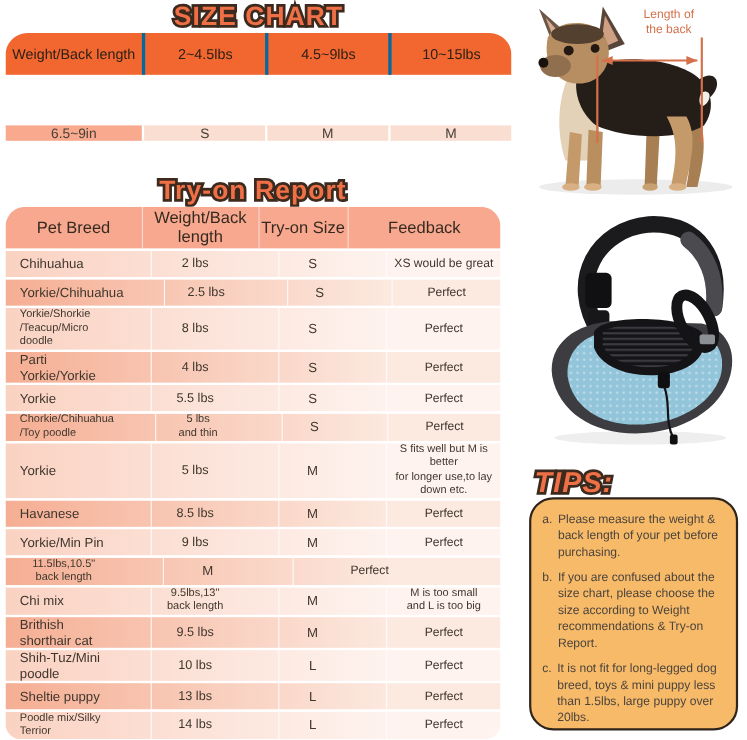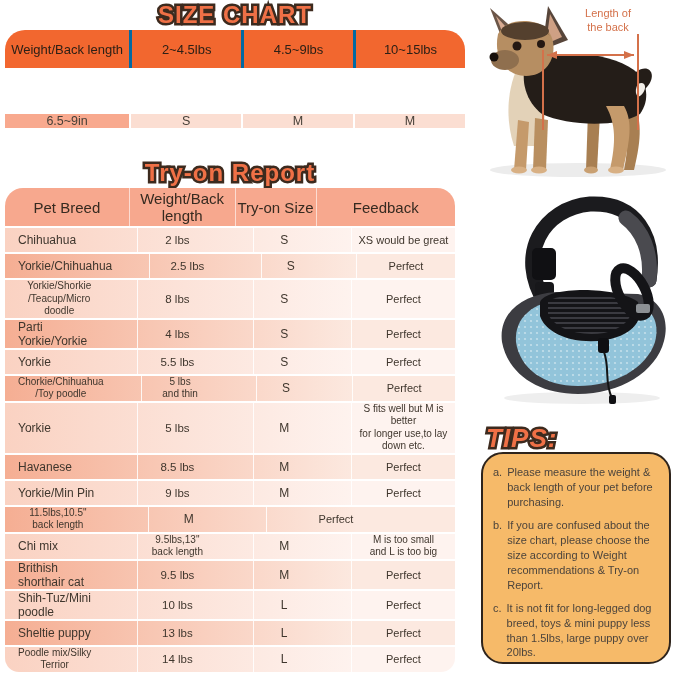--- a/index.html
+++ b/index.html
@@ -54,21 +54,21 @@
   }
   #tryon-table .cell:first-child { border-left:none; }
   .hc0,#tryon-table .c0 { width:27.5%; }
   .hc1,#tryon-table .c1 { width:23.5%; }
   .hc2,#tryon-table .c2 { width:18%; }
   .hc3,#tryon-table .c3 { width:31%; }
   #tryon-table .c0 { justify-content:flex-start; text-align:left; padding-left:13px; font-size:12px; }
   #tryon-table .c1 { font-size:11.5px; }
   #tryon-table .c2 { font-size:12px; }
   #tryon-table .c3 { font-size:11px; }
-  #tryon-table .cell.multiline { font-size:10px; line-height:1.25;text-align:center; }
+  #tryon-table .cell.multiline { font-size:10px; line-height:1.25; }
 
   
   #dog-figure { left:468px; top:0; width:211px; height:182px; }
   #back-length-label { left:552px; top:7px; width:112px; text-align:center; color:#d4714a; font-size:11px; line-height:1.25; }
 
   
   #bag-figure { left:486px; top:192px; width:188px; height:214px; }
 
   
   #tips-title { left:482px; top:419px; width:130px; height:36px; }

